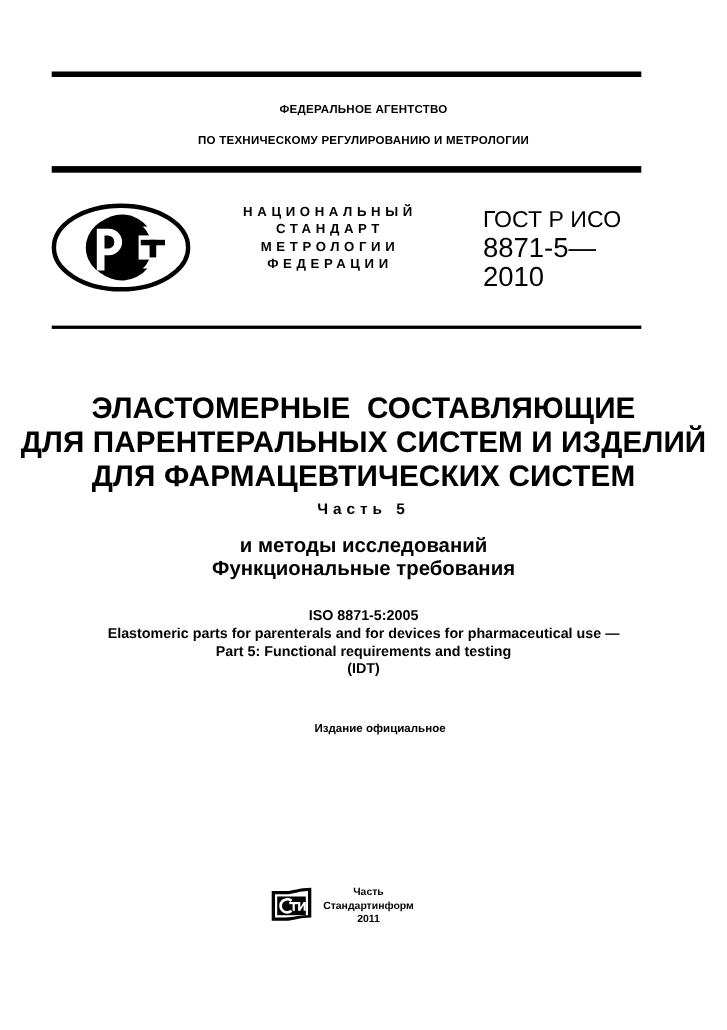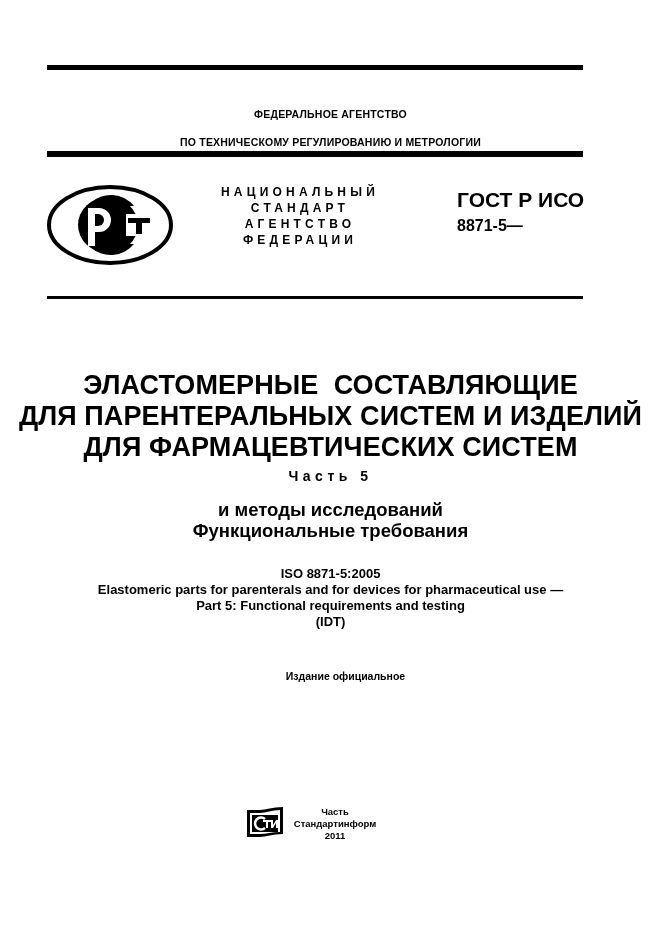--- a/index.html
+++ b/index.html
@@ -1,23 +1,23 @@
 <!DOCTYPE html>
 <html><head>
 <meta charset="utf-8">
 <style>
   html, body { margin: 0; padding: 0; background: #ffffff; }
   body { width: 661px; height: 936px; position: relative; overflow: hidden; color: #000; font-family: "Liberation Sans", sans-serif; }
   .abs { position: absolute; }
   .rule { position: absolute; left: 47px; width: 536px; background: #000; }
-  .center { position: absolute; left: 0; width: 661px; text-align: center; font-weight: bold; margin-top: 14px; }
+  .center { position: absolute; left: 0; width: 661px; text-align: center; font-weight: bold; }
   .agency { font-size: 10.5px; letter-spacing: 0.2px; }
   .natstd { position: absolute; left: 205px; width: 190px; text-align: center; font-weight: bold; font-size: 12px; letter-spacing: 4.2px; line-height: 16px; }
-  .gost { position: absolute; left: 457px; font-weight: bold; font-size: 21px; line-height: 26px; }
-  .gost .l2, .gost .l3 { font-size: 16px; }
+  .gost { position: absolute; left: 439px; font-weight: normal; font-size: 21px; line-height: 26px; }
+  .gost .l2, .gost .l3 { font-size: 25px; }
   .title { font-size: 27px; line-height: 31px; letter-spacing: 0.1px; }
   .part { font-size: 14px; letter-spacing: 4.5px; }
   .subtitle { font-size: 18.5px; line-height: 21px; }
   .iso { font-size: 13px; line-height: 16px; }
   .edition { font-size: 10.5px; padding-left: 15px; }
   .pub { position: absolute; left: 290px; width: 90px; text-align: center; font-weight: bold; font-size: 9.5px; line-height: 12px; }
 </style>
 </head>
 <body>
 
@@ -39,27 +39,28 @@
     <rect x="80" y="30" width="14" height="22" fill="#fff"></rect>
 
     <rect x="82" y="34" width="22" height="5" fill="#000"></rect>
     <rect x="90" y="34" width="6" height="16" fill="#000"></rect>
   </svg>
 </div>
 
 <div class="natstd" style="top:184px;">
   <div>НАЦИОНАЛЬНЫЙ</div>
   <div>СТАНДАРТ</div>
-  <div>АГЕНТСТВО</div>
+  <div>МЕТРОЛОГИИ</div>
   <div>ФЕДЕРАЦИИ</div>
 </div>
 
 <div class="gost" style="top:187px;">
   <div>ГОСТ Р ИСО</div>
   <div class="l2">8871-5—</div>
+  <div class="l3">2010</div>
 </div>
 
 <div class="rule" style="top:296px;height:3px;"></div>
 
 <div class="center title" style="top:356px;">
   <div style="white-space:pre;">ЭЛАСТОМЕРНЫЕ  СОСТАВЛЯЮЩИЕ</div>
   <div>ДЛЯ ПАРЕНТЕРАЛЬНЫХ СИСТЕМ И ИЗДЕЛИЙ</div>
   <div>ДЛЯ ФАРМАЦЕВТИЧЕСКИХ СИСТЕМ</div>
 </div>
 

